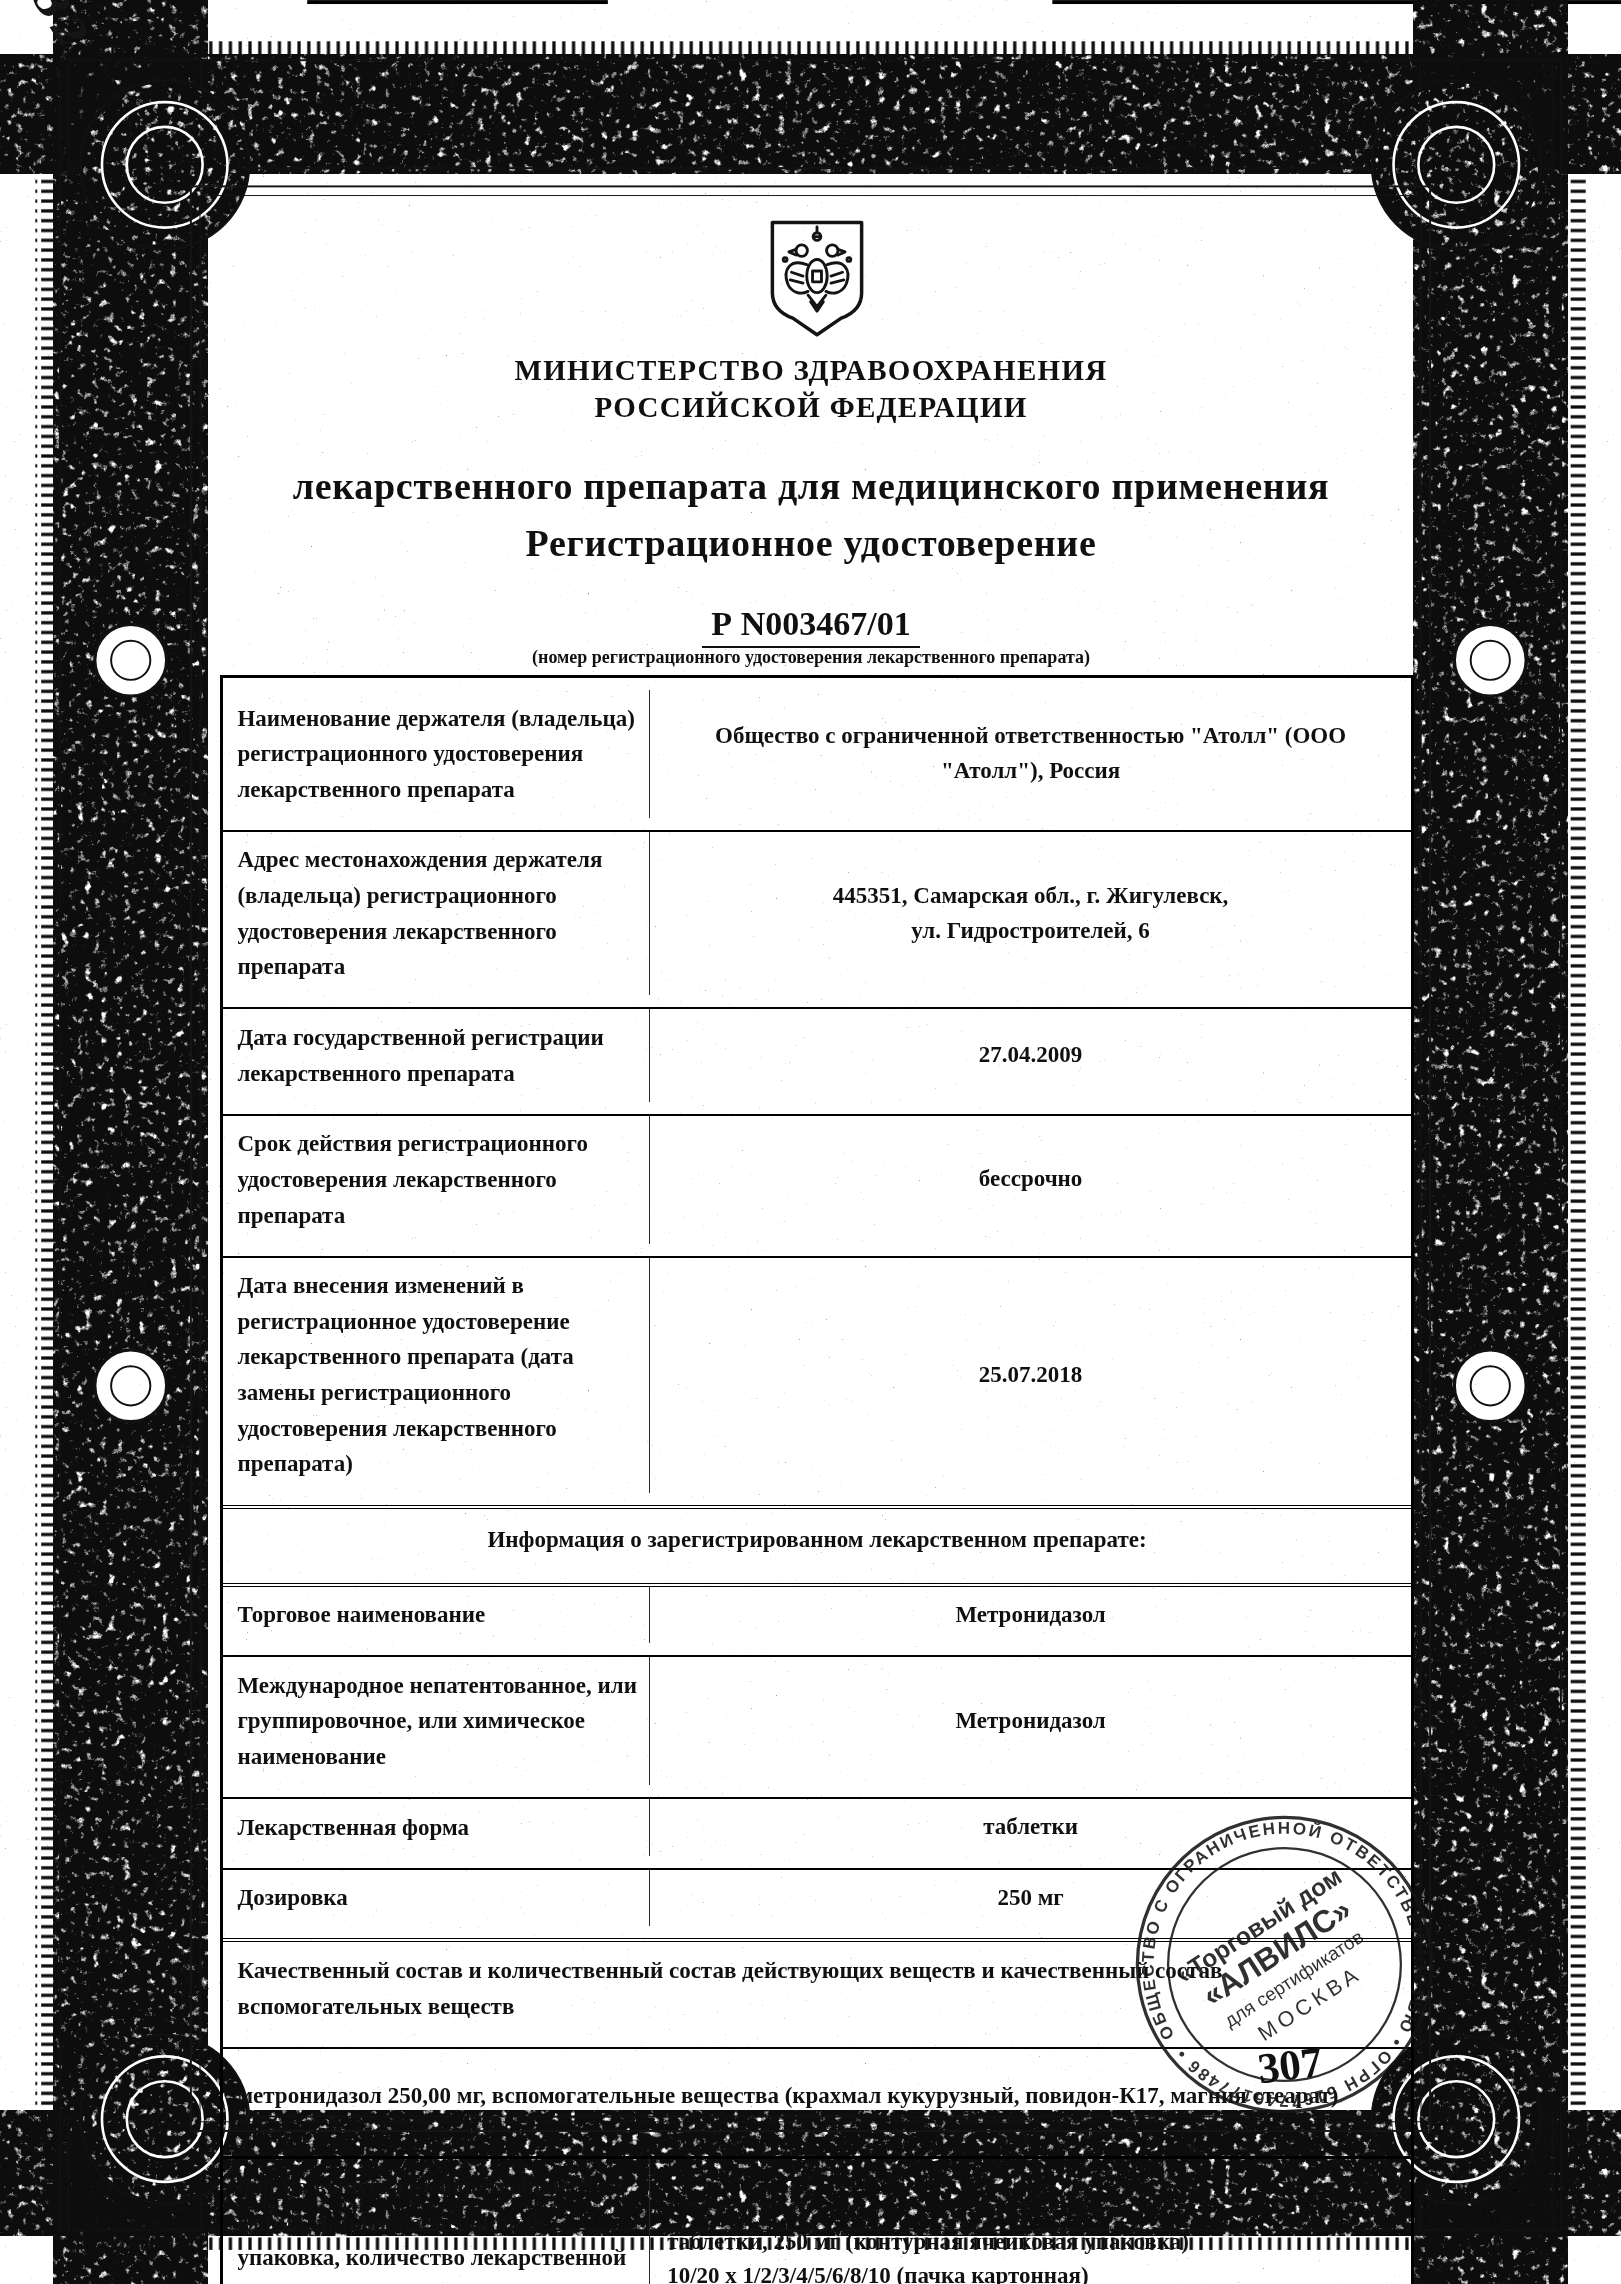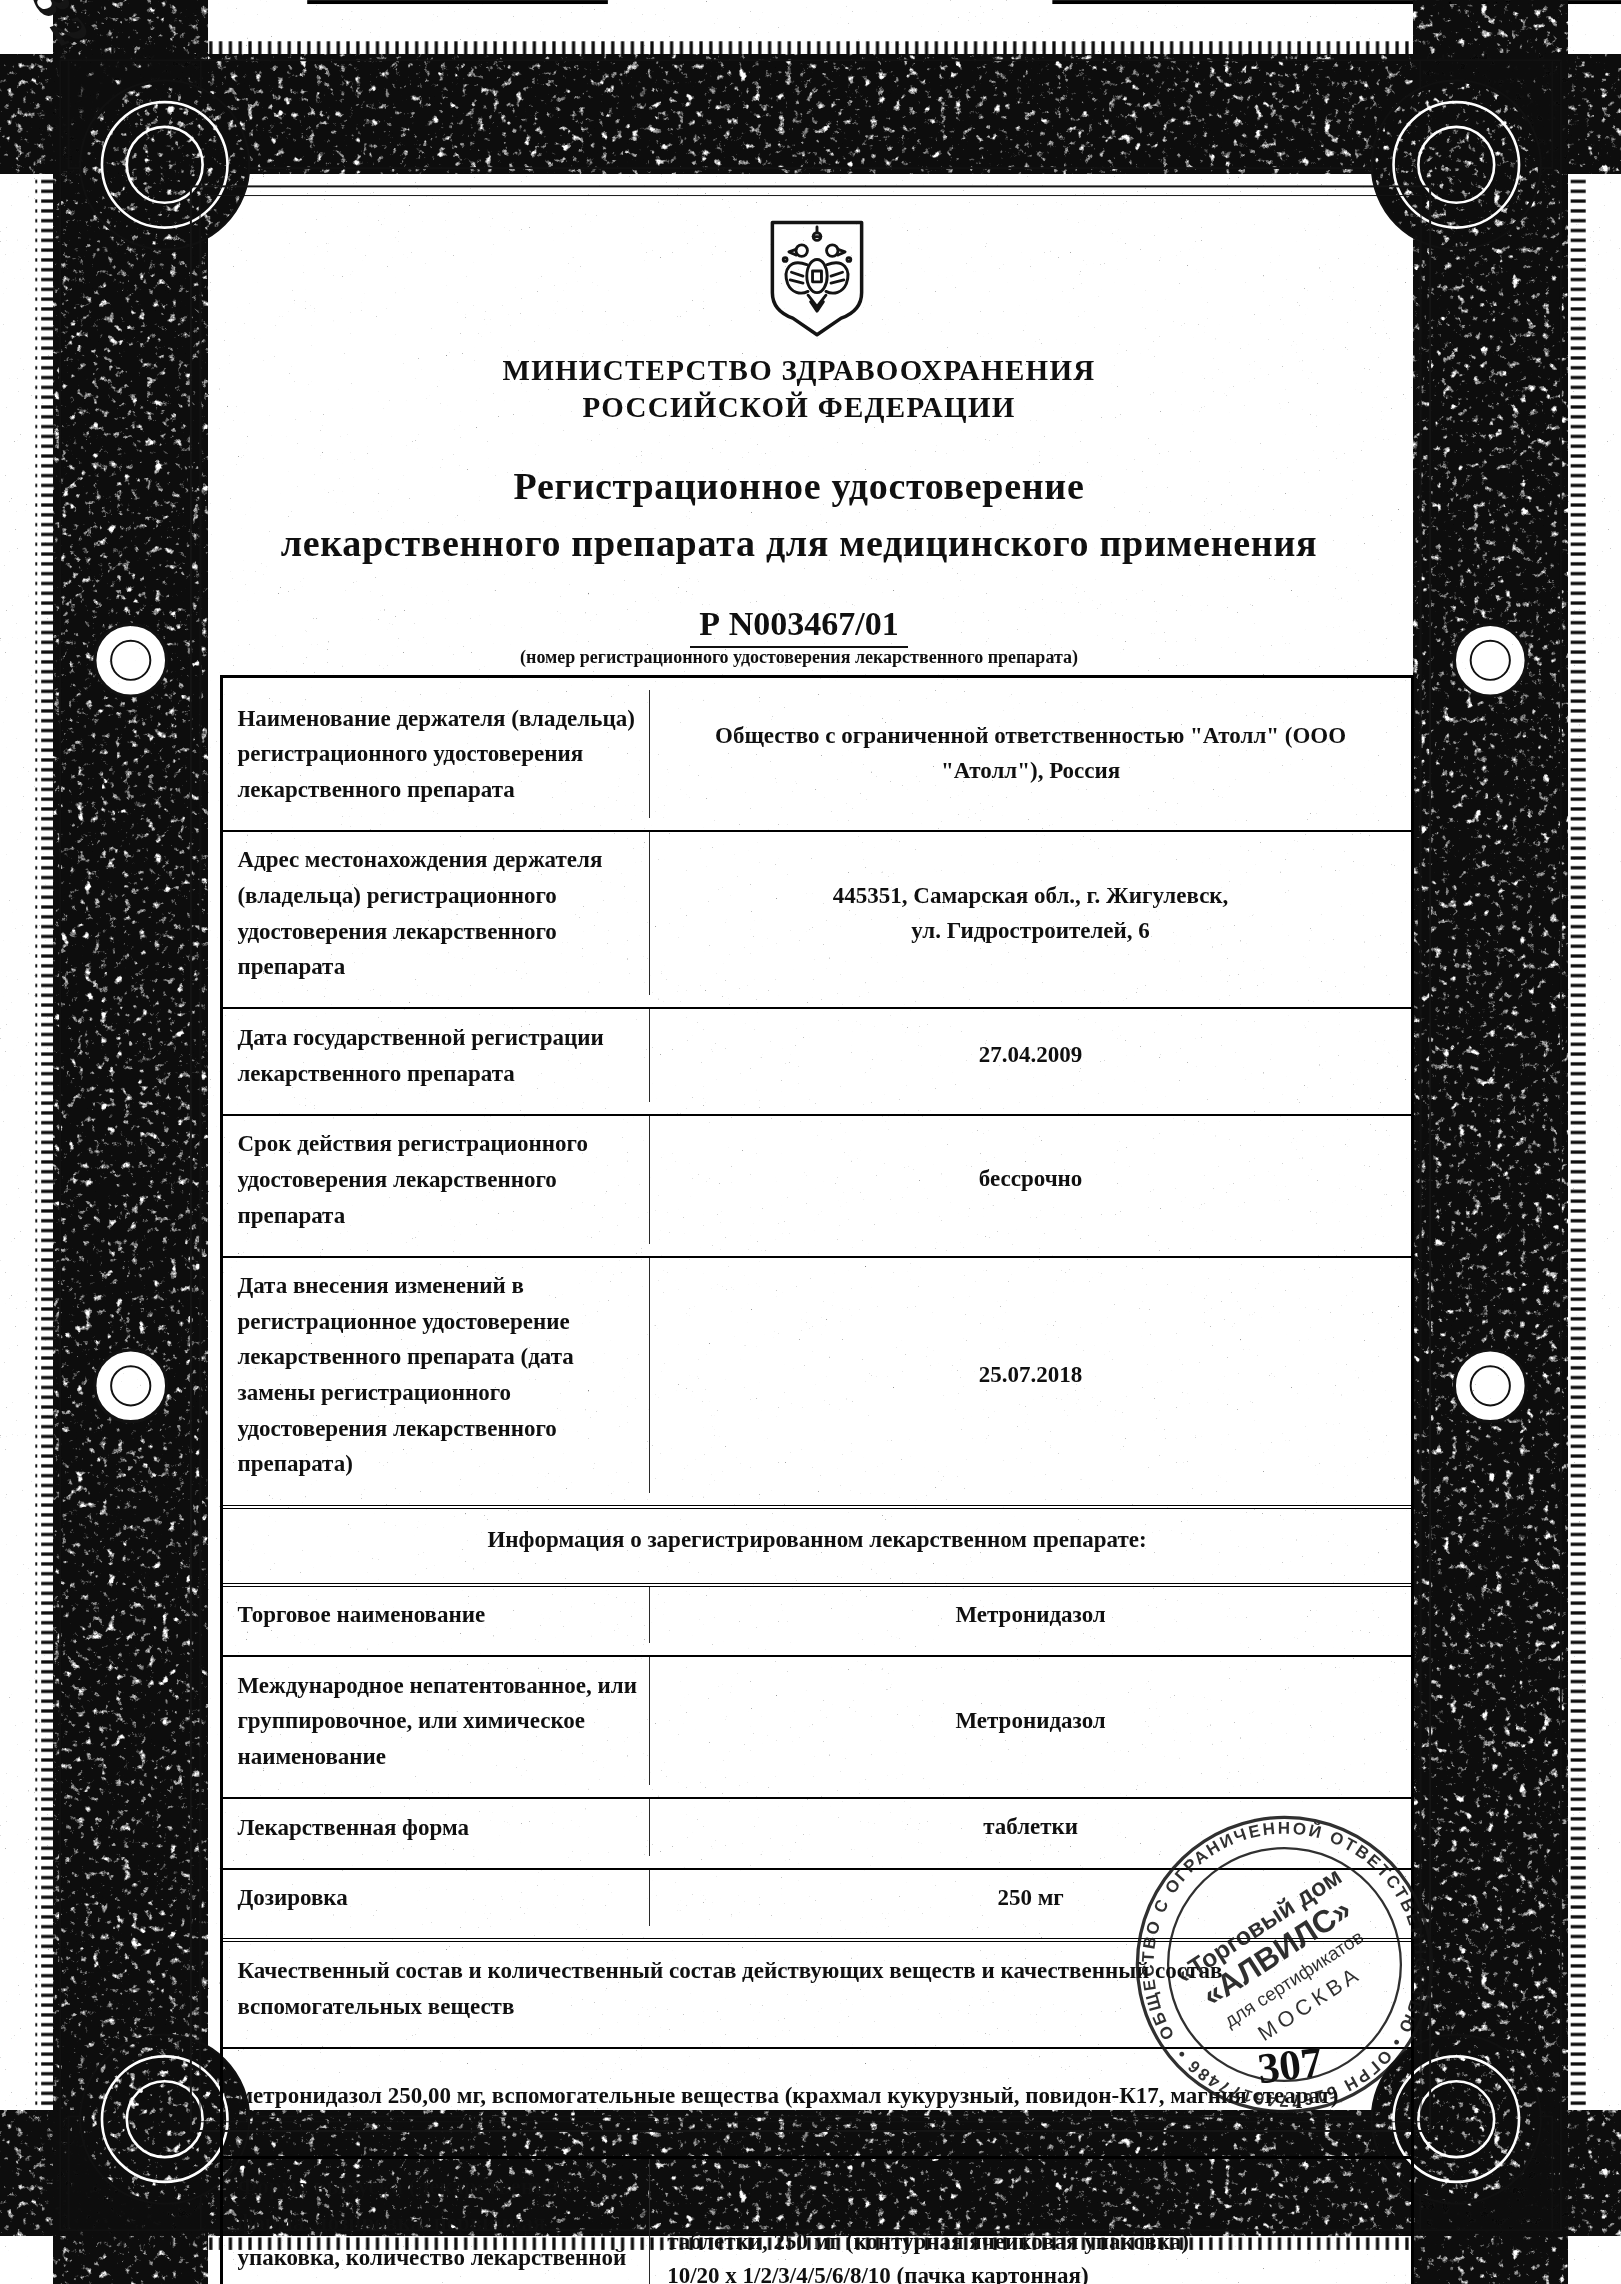--- a/index.html
+++ b/index.html
@@ -3,21 +3,21 @@
 <meta charset="utf-8">
 <style>
   html,body{margin:0;padding:0;background:#ffffff;}
   .page{
     position:relative;width:1621px;height:2284px;background:#ffffff;overflow:hidden;
     font-family:"Liberation Serif","DejaVu Serif",serif;color:#101010;
   }
   .frame-svg{position:absolute;left:0;top:0;z-index:1;}
   .overlay-svg{position:absolute;left:0;top:0;z-index:6;pointer-events:none;}
   .content{position:absolute;left:0;top:0;width:1621px;height:2284px;z-index:3;}
-  .center-col{position:absolute;left:204px;width:1190px;text-align:center;}
+  .center-col{position:absolute;left:216px;width:1190px;text-align:center;}
   .hand-mark{
     position:absolute;left:27.5px;top:-3.9px;z-index:4;
     font-family:"DejaVu Serif",serif;font-style:italic;font-weight:bold;
     font-size:41px;transform:rotate(58deg);letter-spacing:5.2px;color:#151515;
   }
   .arms{position:absolute;left:766px;top:216px;z-index:3;}
   .ministry{top:352px;font-size:29px;font-weight:bold;letter-spacing:1.3px;line-height:1.28;}
   .doc-title{top:458px;font-size:38px;font-weight:bold;letter-spacing:0.7px;line-height:1.5;}
   .reg-number{top:605px;font-size:34px;font-weight:bold;}
   .reg-number span{display:inline-block;border-bottom:2.6px solid #101010;padding:0 9.2px 2.6px 9.2px;}
@@ -172,22 +172,22 @@
           <circle cx="130" cy="66" r="3"></circle>
       </g>
     </svg>
 
     <div class="center-col ministry">
       <div>МИНИСТЕРСТВО ЗДРАВООХРАНЕНИЯ</div>
       <div>РОССИЙСКОЙ ФЕДЕРАЦИИ</div>
     </div>
 
     <div class="center-col doc-title">
+      <div>лекарственного препарата для медицинского применения</div>
       <div>Регистрационное удостоверение</div>
-      <div>лекарственного препарата для медицинского применения</div>
     </div>
 
     <div class="center-col reg-number">
       <span>Р N003467/01</span>
     </div>
     <div class="center-col reg-note">(номер регистрационного удостоверения лекарственного препарата)</div>
 
     <div class="tbl">
 
       <div class="row mh160">

